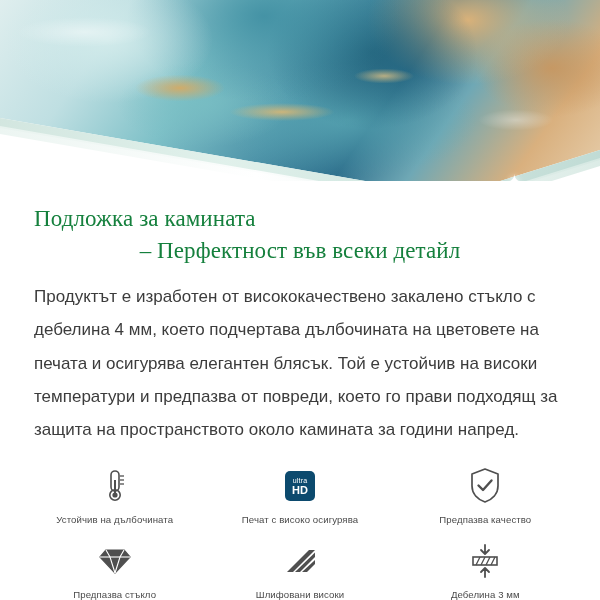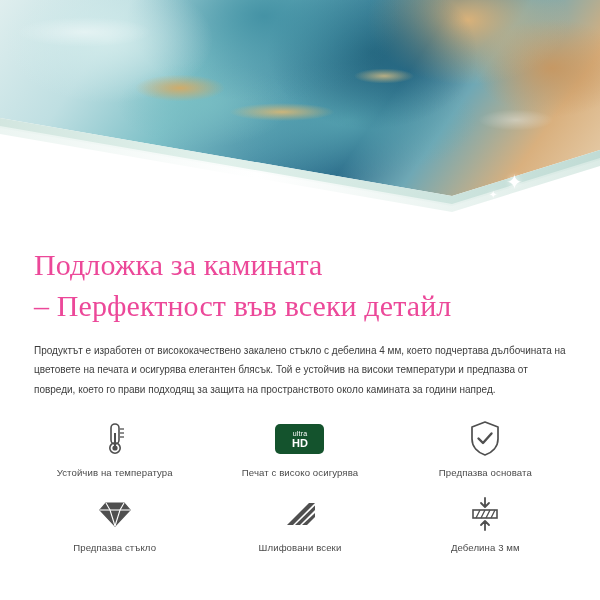--- a/index.html
+++ b/index.html
@@ -91,32 +91,32 @@
   }
   .sparkle.s1 { left: 506px; top: 172px; font-size: 20px; }
   .sparkle.s2 { left: 528px; top: 186px; font-size: 12px; }
   .sparkle.s3 { left: 489px; top: 190px; font-size: 10px; }
 
   
   .content {
     padding: 22px 34px 0 34px;
   }
   .headline {
-    color: #ec4899;
+    color: #15803d;
     font-family: "Liberation Serif", serif;
-    font-size: 30px;
+    font-size: 23px;
     line-height: 1.38;
     font-weight: 400;
     margin: 0 0 14px 0;
     letter-spacing: 0.1px;
   }
-  .headline .line2 { display: block; }
+  .headline .line2 { display: block; text-align: center; }
   .body-copy {
     color: #3c3c3c;
-    font-size: 10px;
+    font-size: 17px;
     line-height: 1.95;
     margin: 0;
   }
 
   
   .features {
     margin-top: 18px;
     padding: 0 22px;
     display: grid;
     grid-template-columns: repeat(3, 1fr);
@@ -135,24 +135,24 @@
     justify-content: center;
   }
   .feature-label {
     margin-top: 6px;
     font-size: 9.6px;
     color: #4a4a4a;
     text-align: center;
     letter-spacing: 0.1px;
   }
   .ultrahd {
-    width: 49px;
+    width: 30px;
     height: 30px;
     border-radius: 5px;
-    background: #14532d;
+    background: #0c4a6e;
     color: #ffffff;
     display: flex;
     flex-direction: column;
     align-items: center;
     justify-content: center;
     line-height: 1;
   }
   .ultrahd .u1 { font-size: 7px; letter-spacing: 0.2px; }
   .ultrahd .u2 { font-size: 11px; font-weight: bold; margin-top: 1px; }
 </style>
@@ -186,41 +186,41 @@
         <svg width="34" height="38" viewBox="0 0 34 38" aria-hidden="true">
           <rect x="13" y="4" width="8" height="20" rx="4" fill="none" stroke="#4f4f4f" stroke-width="1.6"></rect>
           <circle cx="17" cy="28" r="5.2" fill="none" stroke="#4f4f4f" stroke-width="1.6"></circle>
           <circle cx="17" cy="28" r="2.6" fill="#4f4f4f"></circle>
           <rect x="16" y="13" width="2" height="13" fill="#4f4f4f"></rect>
           <line x1="22" y1="9" x2="26" y2="9" stroke="#4f4f4f" stroke-width="1.3"></line>
           <line x1="22" y1="13" x2="26" y2="13" stroke="#4f4f4f" stroke-width="1.3"></line>
           <line x1="22" y1="17" x2="26" y2="17" stroke="#4f4f4f" stroke-width="1.3"></line>
         </svg>
       </div>
-      <div class="feature-label">Устойчив на температура</div>
+      <div class="feature-label">Устойчив на дълбочината</div>
     </div>
 
     <div class="feature">
       <div class="feature-icon">
         <div class="ultrahd">
           <span class="u1">ultra</span>
           <span class="u2">HD</span>
         </div>
       </div>
       <div class="feature-label">Печат с високо осигурява</div>
     </div>
 
     <div class="feature">
       <div class="feature-icon">
         <svg width="36" height="40" viewBox="0 0 36 40" aria-hidden="true">
           <path d="M18 3 L31 8 V20 C31 28 25 33.5 18 36 C11 33.5 5 28 5 20 V8 Z" fill="none" stroke="#4f4f4f" stroke-width="1.7" stroke-linejoin="round"></path>
           <path d="M11.5 19.5 L16 24 L24.5 14.5" fill="none" stroke="#4f4f4f" stroke-width="2.4" stroke-linecap="round" stroke-linejoin="round"></path>
         </svg>
       </div>
-      <div class="feature-label">Предпазва основата</div>
+      <div class="feature-label">Предпазва качество</div>
     </div>
 
     <div class="feature">
       <div class="feature-icon">
         <svg width="38" height="34" viewBox="0 0 38 34" aria-hidden="true">
           <path d="M10 6 H28 L34 13 L19 29 L4 13 Z" fill="#4f4f4f" stroke="#4f4f4f" stroke-width="1.2" stroke-linejoin="round"></path>
           <path d="M4 13 H34" stroke="#ffffff" stroke-width="1.1"></path>
           <path d="M10 6 L14 13 L19 29" stroke="#ffffff" stroke-width="1.1" fill="none"></path>
           <path d="M28 6 L24 13 L19 29" stroke="#ffffff" stroke-width="1.1" fill="none"></path>
         </svg>
@@ -229,21 +229,21 @@
     </div>
 
     <div class="feature">
       <div class="feature-icon">
         <svg width="38" height="34" viewBox="0 0 38 34" aria-hidden="true">
           <path d="M6 28 L28 6 L34 6 L12 28 Z" fill="#4f4f4f"></path>
           <path d="M14 28 L34 8.5 L34 13 L19 28 Z" fill="#4f4f4f"></path>
           <path d="M21 28 L34 16 L34 20 L26 28 Z" fill="#4f4f4f"></path>
         </svg>
       </div>
-      <div class="feature-label">Шлифовани всеки</div>
+      <div class="feature-label">Шлифовани високи</div>
     </div>
 
     <div class="feature">
       <div class="feature-icon">
         <svg width="38" height="40" viewBox="0 0 38 40" aria-hidden="true">
           <path d="M19 4 V12 M15 9 L19 13 L23 9" fill="none" stroke="#4f4f4f" stroke-width="1.8" stroke-linecap="round" stroke-linejoin="round"></path>
           <rect x="7" y="16" width="24" height="8" fill="none" stroke="#4f4f4f" stroke-width="1.6"></rect>
           <path d="M10 24 L14 16 M15 24 L19 16 M20 24 L24 16 M25 24 L29 16" stroke="#4f4f4f" stroke-width="1.3"></path>
           <path d="M19 36 V28 M15 31 L19 27 L23 31" fill="none" stroke="#4f4f4f" stroke-width="1.8" stroke-linecap="round" stroke-linejoin="round"></path>
         </svg>

